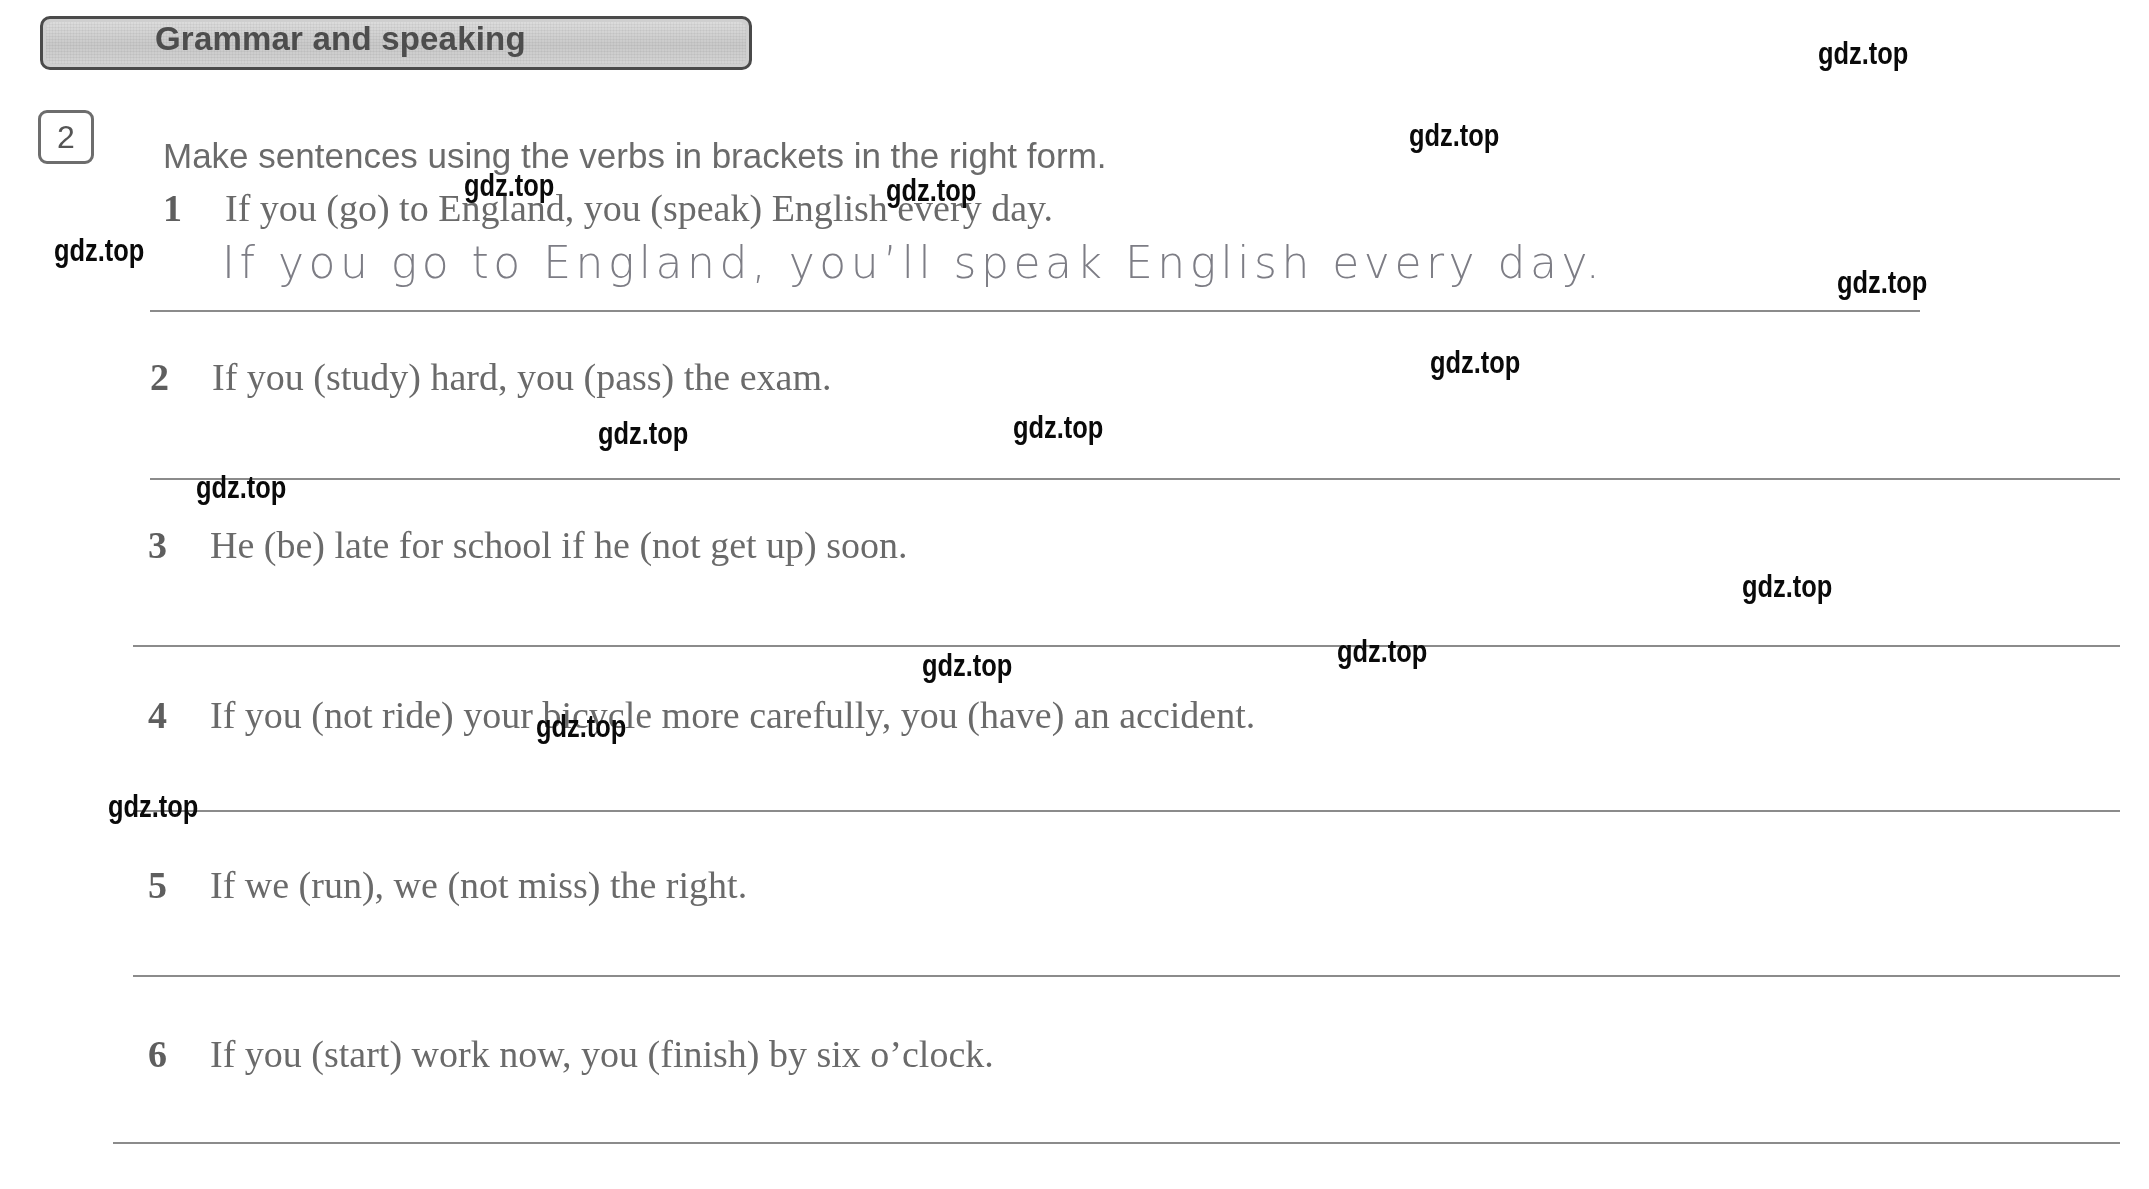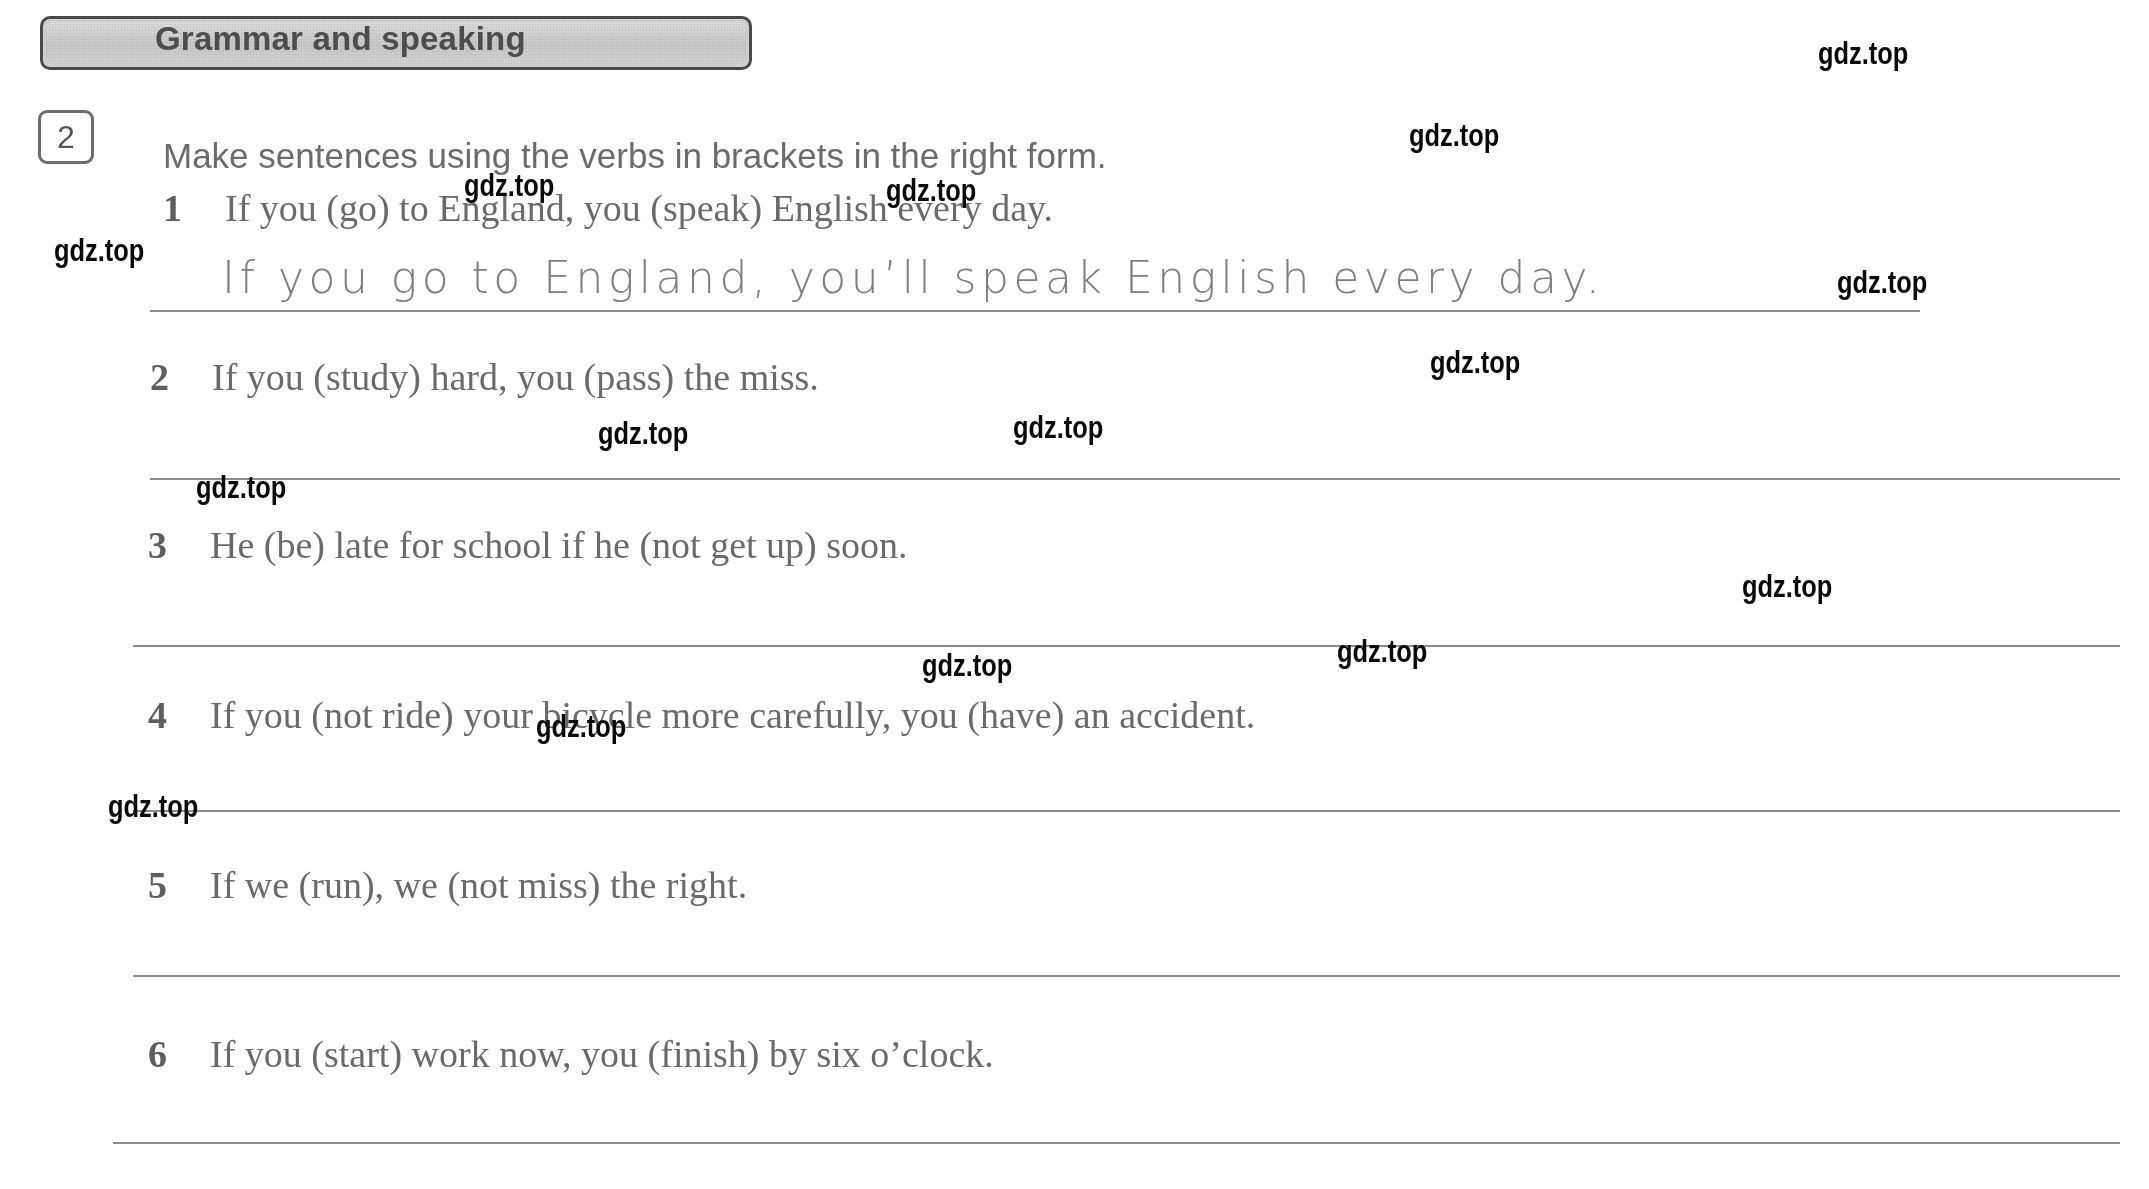--- a/index.html
+++ b/index.html
@@ -147,25 +147,25 @@
   <div class="ex-num-box">
     <div class="ex-num">2</div>
   </div>
 
   <div class="instruction">Make sentences using the verbs in brackets in the right form.</div>
 
   <div class="item" style="left:163px; top:186px;">
     <span class="idx">1</span><span class="txt">If you (go) to England, you (speak) English every day.</span>
   </div>
 
-  <div class="handwriting" style="left:222px; top:252px;text-align:right;">If you go to England, you’ll speak English every day.</div>
+  <div class="handwriting" style="left:222px; top:237px;text-align:right;">If you go to England, you’ll speak English every day.</div>
   <div class="rule" style="left:150px; top:310px; width:1770px;"></div>
 
   <div class="item" style="left:150px; top:355px;">
-    <span class="idx">2</span><span class="txt">If you (study) hard, you (pass) the miss.</span>
+    <span class="idx">2</span><span class="txt">If you (study) hard, you (pass) the exam.</span>
   </div>
   <div class="rule" style="left:150px; top:478px; width:1970px;"></div>
 
   <div class="item" style="left:148px; top:523px;">
     <span class="idx">3</span><span class="txt">He (be) late for school if he (not get up) soon.</span>
   </div>
   <div class="rule" style="left:133px; top:645px; width:1987px;"></div>
 
   <div class="item" style="left:148px; top:693px;">
     <span class="idx">4</span><span class="txt">If you (not ride) your bicycle more carefully, you (have) an accident.</span>

